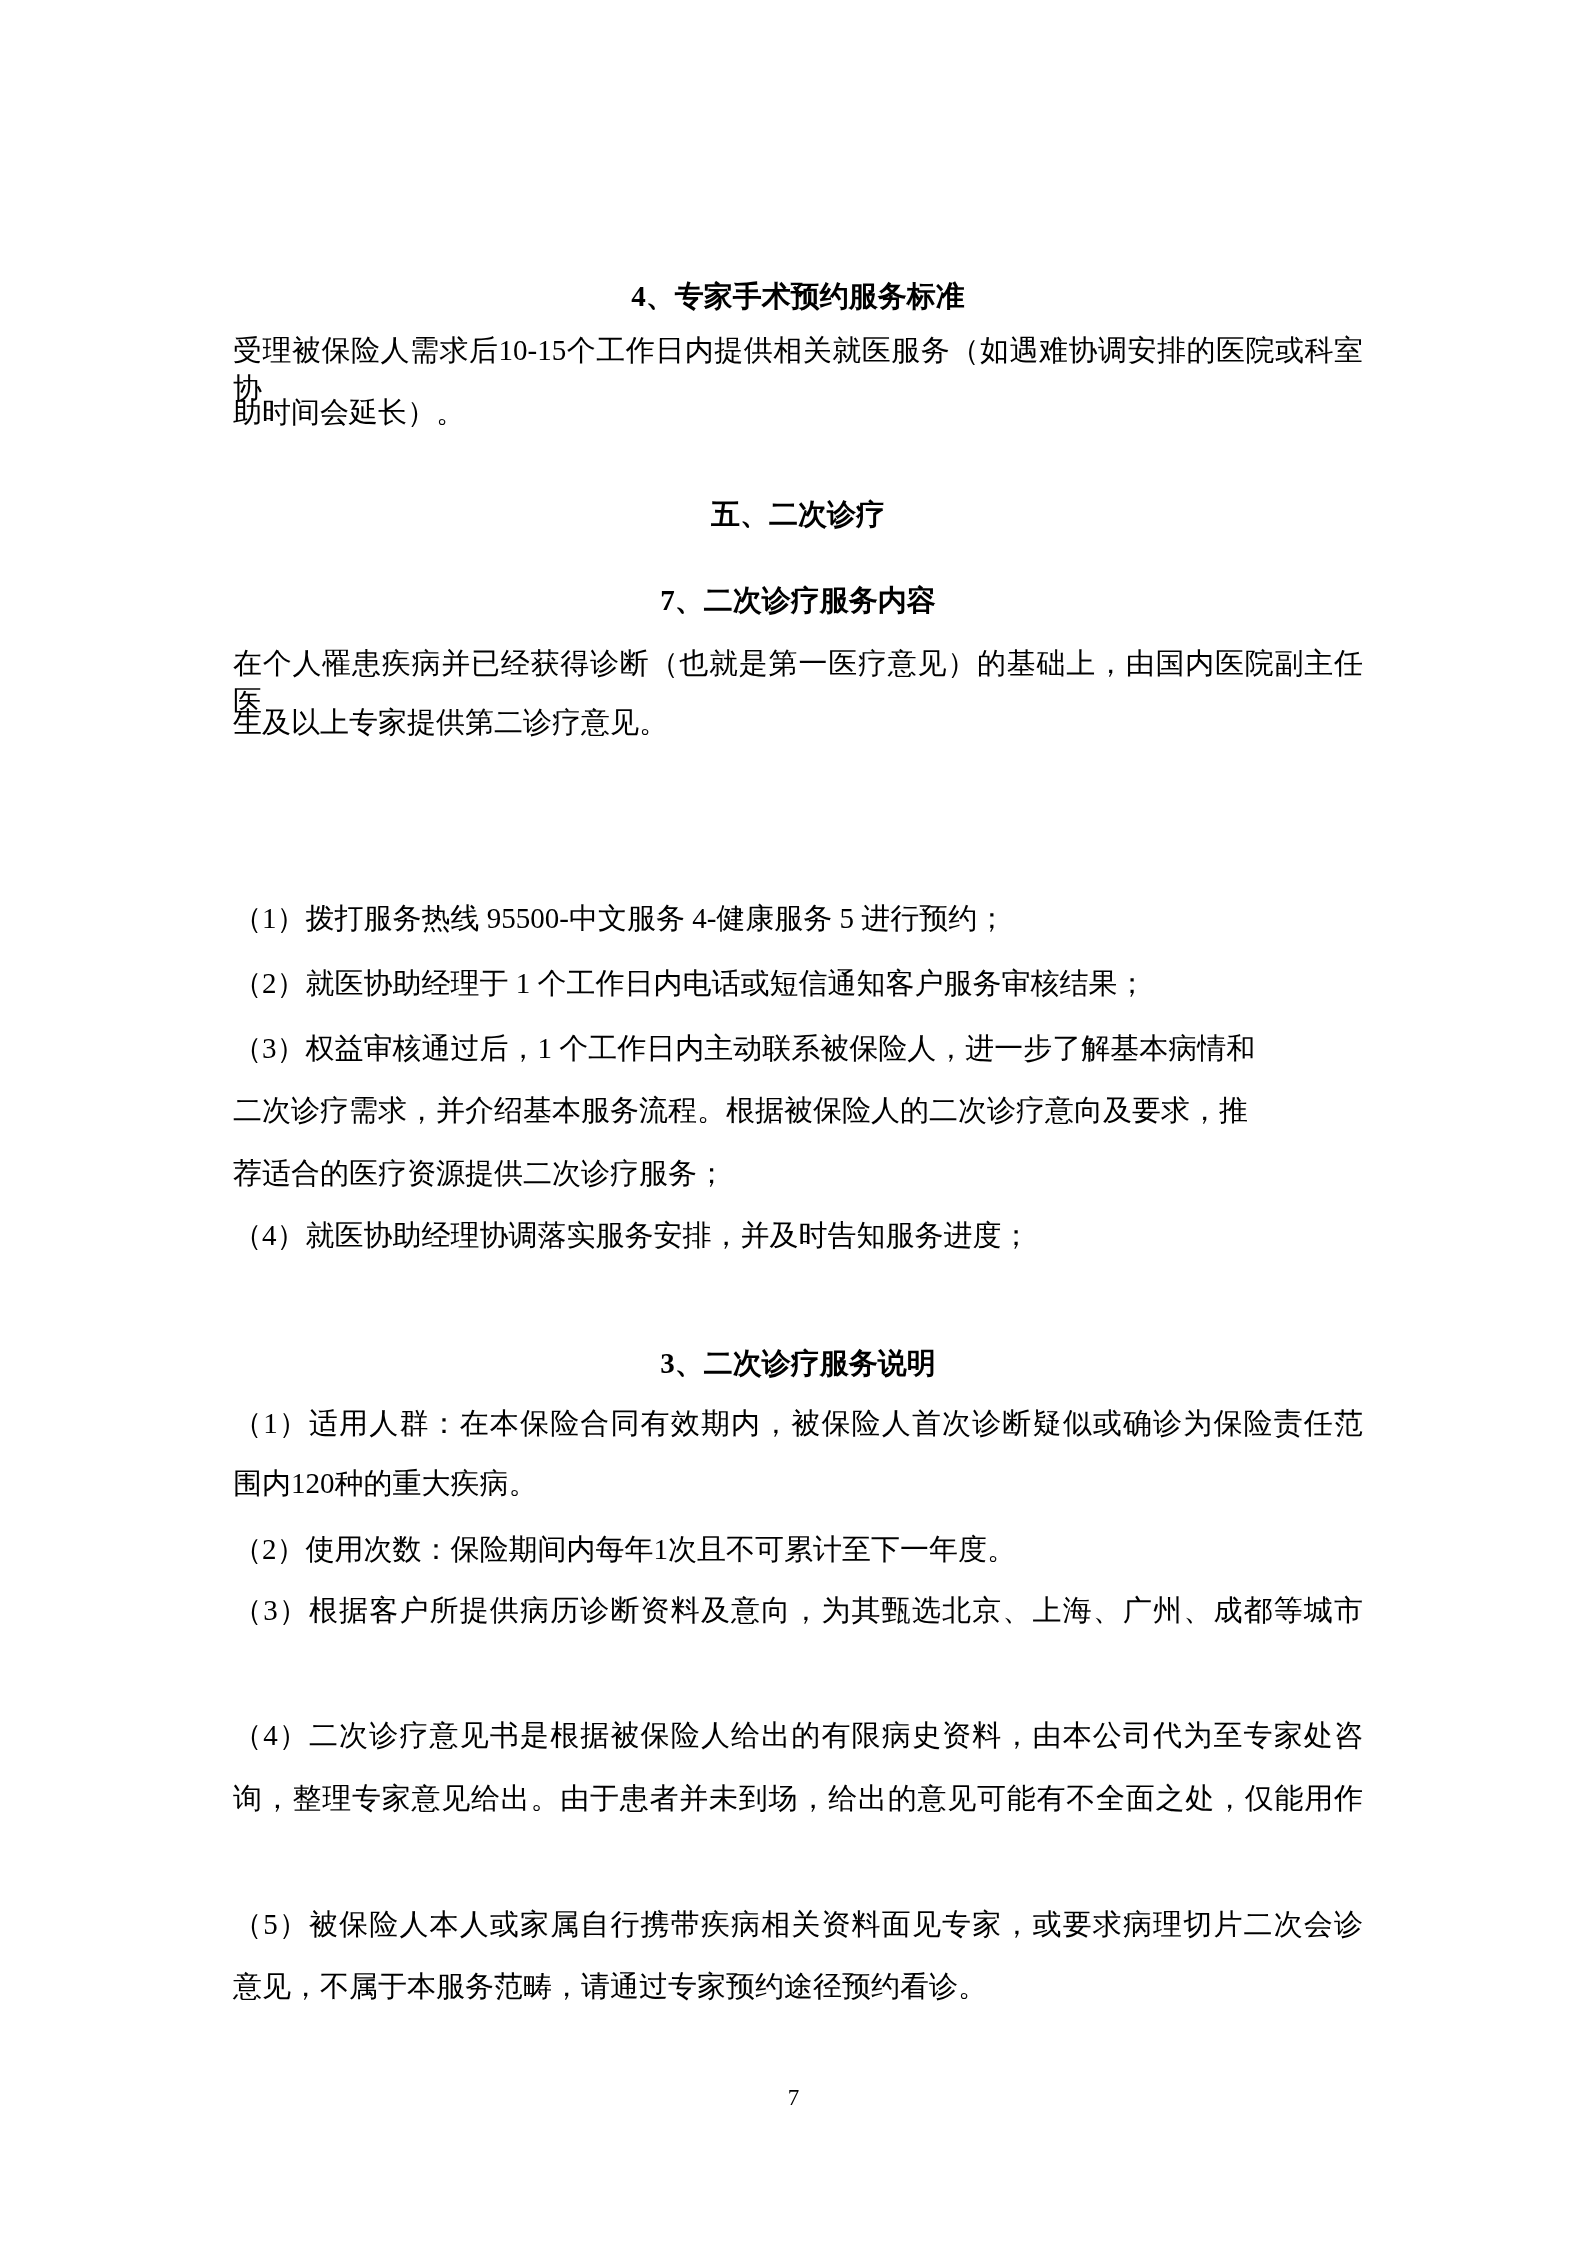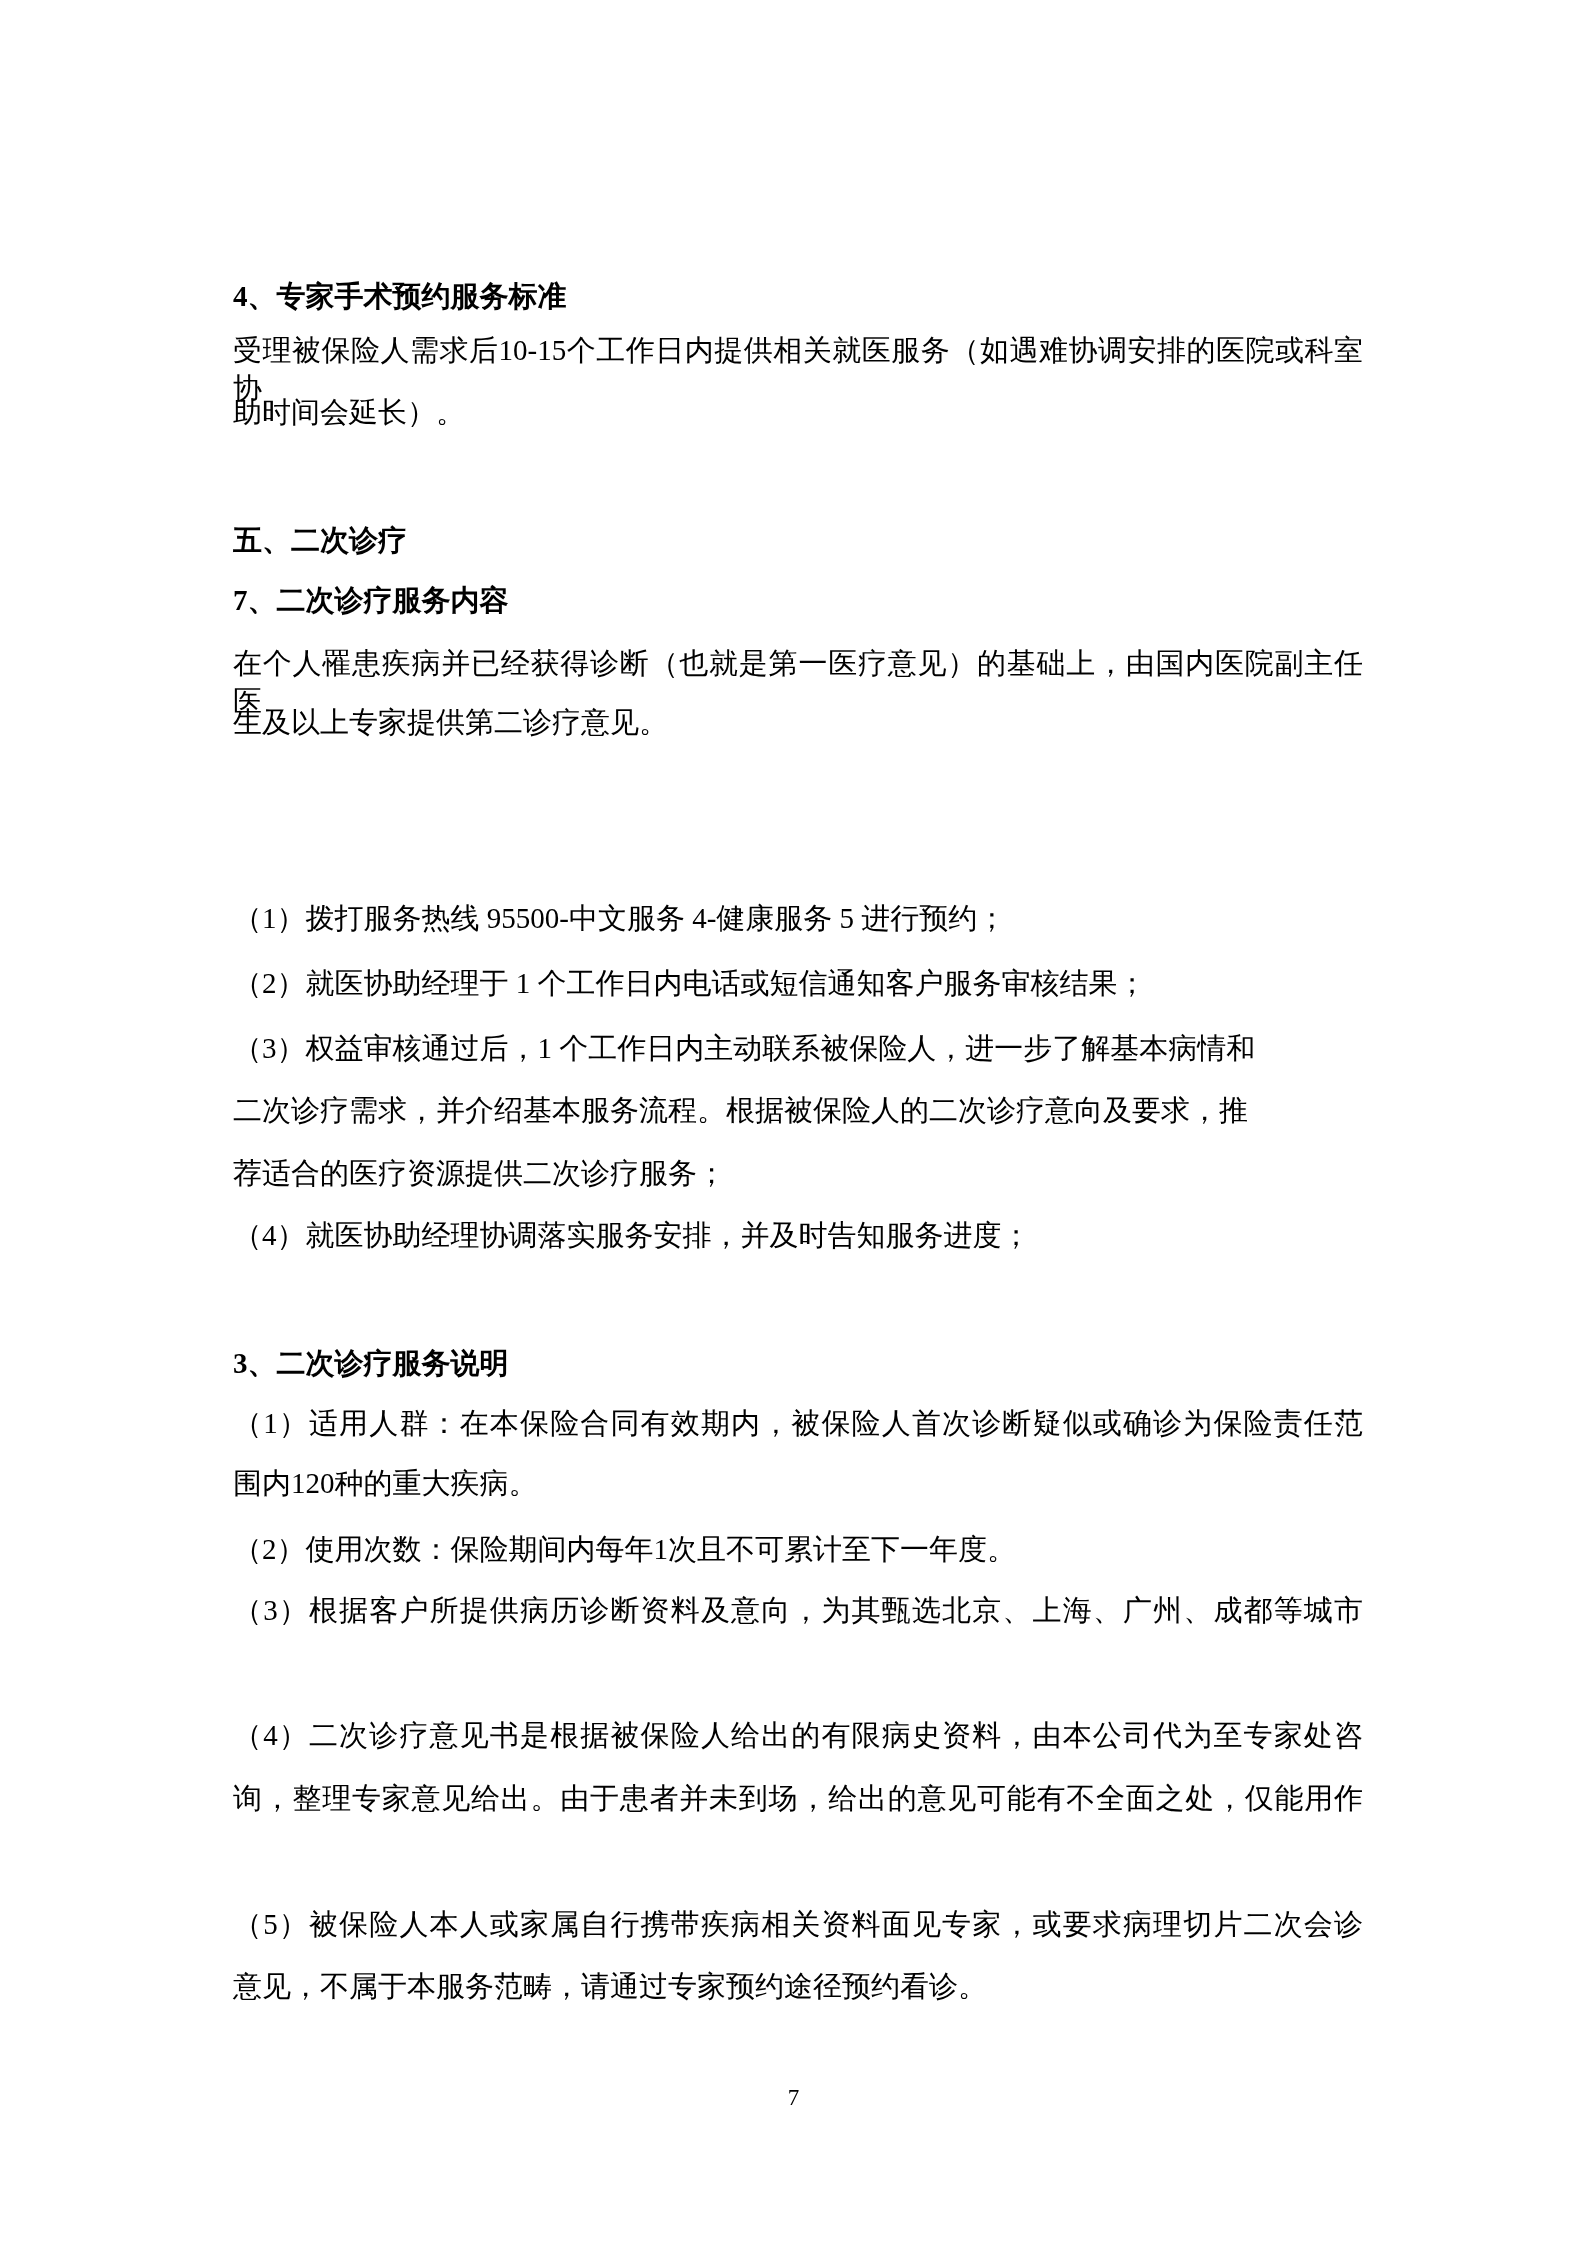--- a/index.html
+++ b/index.html
@@ -20,20 +20,21 @@
     position: absolute;
     left: 233px;
     width: 1130px;
     font-size: 29px;
     line-height: 38px;
     white-space: pre-wrap;
     text-align: left;
   }
   .heading {
     font-weight: 700;
+    text-align: center;
   }
   .fill {
     text-align: justify;
     text-align-last: justify;
   }
   .pagenum {
     position: absolute;
     left: 0;
     top: 2083px;
     width: 1587px;
@@ -44,21 +45,21 @@
 </style>
 </head>
 <body>
 
 <div class="page">
 
   <div class="line heading" style="top:277px">4、专家手术预约服务标准</div>
   <div class="line fill" style="top:331px">受理被保险人需求后10-15个工作日内提供相关就医服务（如遇难协调安排的医院或科室协</div>
   <div class="line" style="top:393px">助时间会延长）。</div>
 
-  <div class="line heading" style="top:521px">五、二次诊疗</div>
+  <div class="line heading" style="top:495px">五、二次诊疗</div>
 
   <div class="line heading" style="top:581px">7、二次诊疗服务内容</div>
   <div class="line fill" style="top:644px">在个人罹患疾病并已经获得诊断（也就是第一医疗意见）的基础上，由国内医院副主任医</div>
   <div class="line" style="top:703px">生及以上专家提供第二诊疗意见。</div>
 
   <div class="line" style="top:899px">（1）拨打服务热线 95500-中文服务 4-健康服务 5 进行预约；</div>
   <div class="line" style="top:964px">（2）就医协助经理于 1 个工作日内电话或短信通知客户服务审核结果；</div>
   <div class="line" style="top:1029px">（3）权益审核通过后，1 个工作日内主动联系被保险人，进一步了解基本病情和</div>
   <div class="line" style="top:1091px">二次诊疗需求，并介绍基本服务流程。根据被保险人的二次诊疗意向及要求，推</div>
   <div class="line" style="top:1154px">荐适合的医疗资源提供二次诊疗服务；</div>

